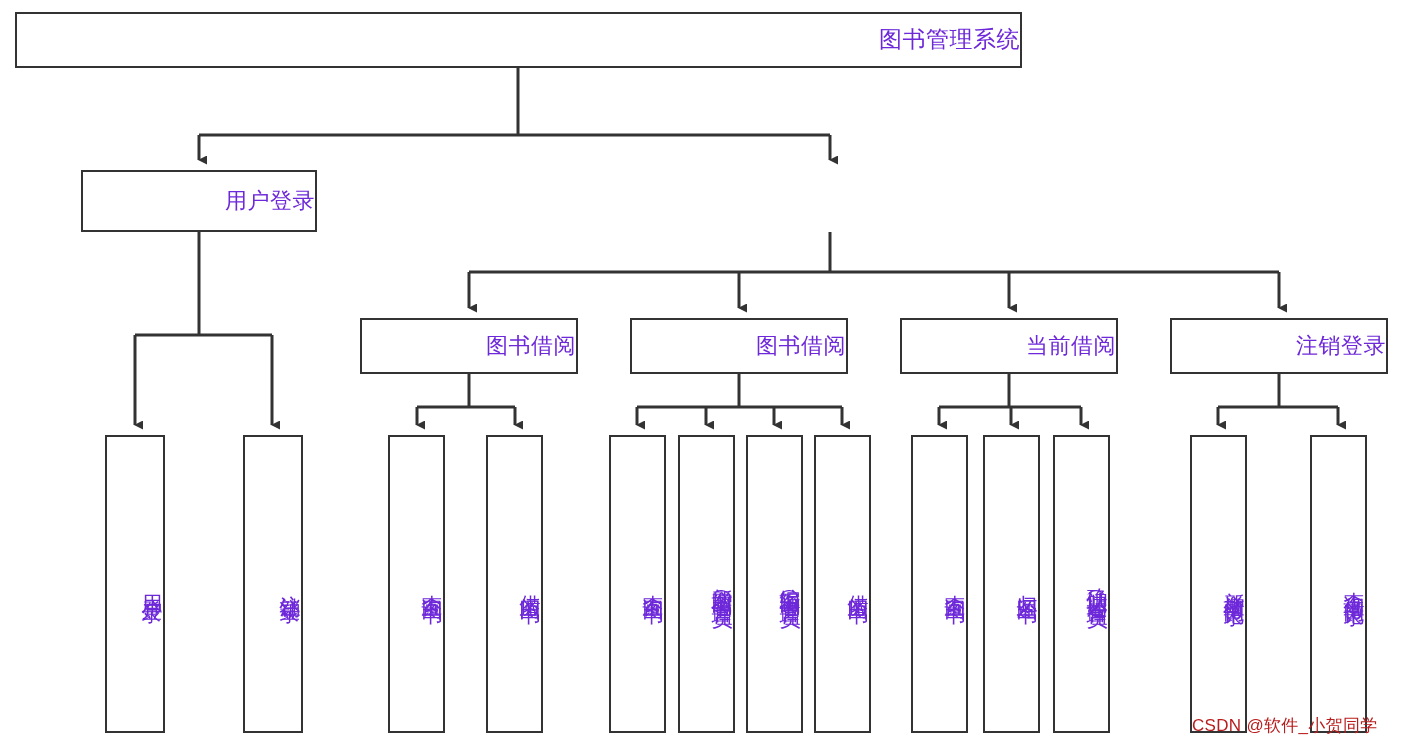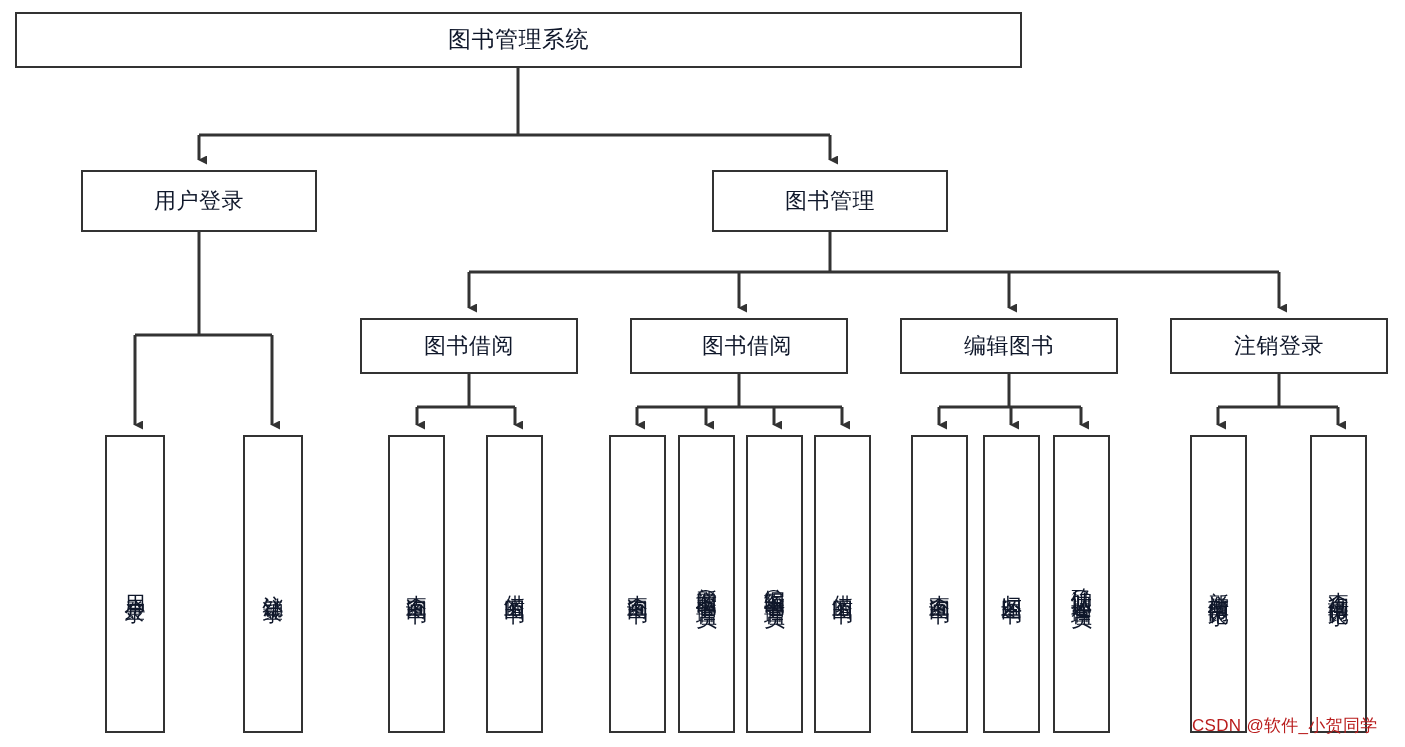--- a/index.html
+++ b/index.html
@@ -27,22 +27,22 @@
     height: 747px;
     pointer-events: none;
   }
   .node {
     position: absolute;
     box-sizing: border-box;
     background: #ffffff;
     border: 2px solid #333333;
     display: flex;
     align-items: center;
-    justify-content: center;
-    color: #0f172a;
+    justify-content: flex-end;
+    color: #6d28d9;
     z-index: 2;
   }
   .node-label {
     display: block;
     text-align: center;
     line-height: 1.18;
     letter-spacing: 0.5px;
   }
   .node.horizontal .node-label {
     writing-mode: horizontal-tb;
@@ -121,32 +121,29 @@
     </g>
   </svg>
 
   <div class="node horizontal root" style="left:15px; top:12px; width:1007px; height:56px;">
     <span class="node-label">图书管理系统</span>
   </div>
 
   <div class="node horizontal" style="left:81px; top:170px; width:236px; height:62px;">
     <span class="node-label">用户登录</span>
   </div>
-  <div class="node horizontal" style="left:712px; top:170px; width:236px; height:62px;">
-    <span class="node-label">图书管理</span>
-  </div>
 
   <div class="node horizontal" style="left:360px; top:318px; width:218px; height:56px;">
     <span class="node-label">图书借阅</span>
   </div>
   <div class="node horizontal" style="left:630px; top:318px; width:218px; height:56px;padding-left:16px;">
     <span class="node-label">图书借阅</span>
   </div>
   <div class="node horizontal" style="left:900px; top:318px; width:218px; height:56px;">
-    <span class="node-label">编辑图书</span>
+    <span class="node-label">当前借阅</span>
   </div>
   <div class="node horizontal" style="left:1170px; top:318px; width:218px; height:56px;">
     <span class="node-label">注销登录</span>
   </div>
 
   <div class="node vertical" style="left:105px; top:435px; width:60px; height:298px;">
     <span class="node-label">用户登录</span>
   </div>
   <div class="node vertical" style="left:243px; top:435px; width:60px; height:298px;">
     <span class="node-label">注销登录</span>

